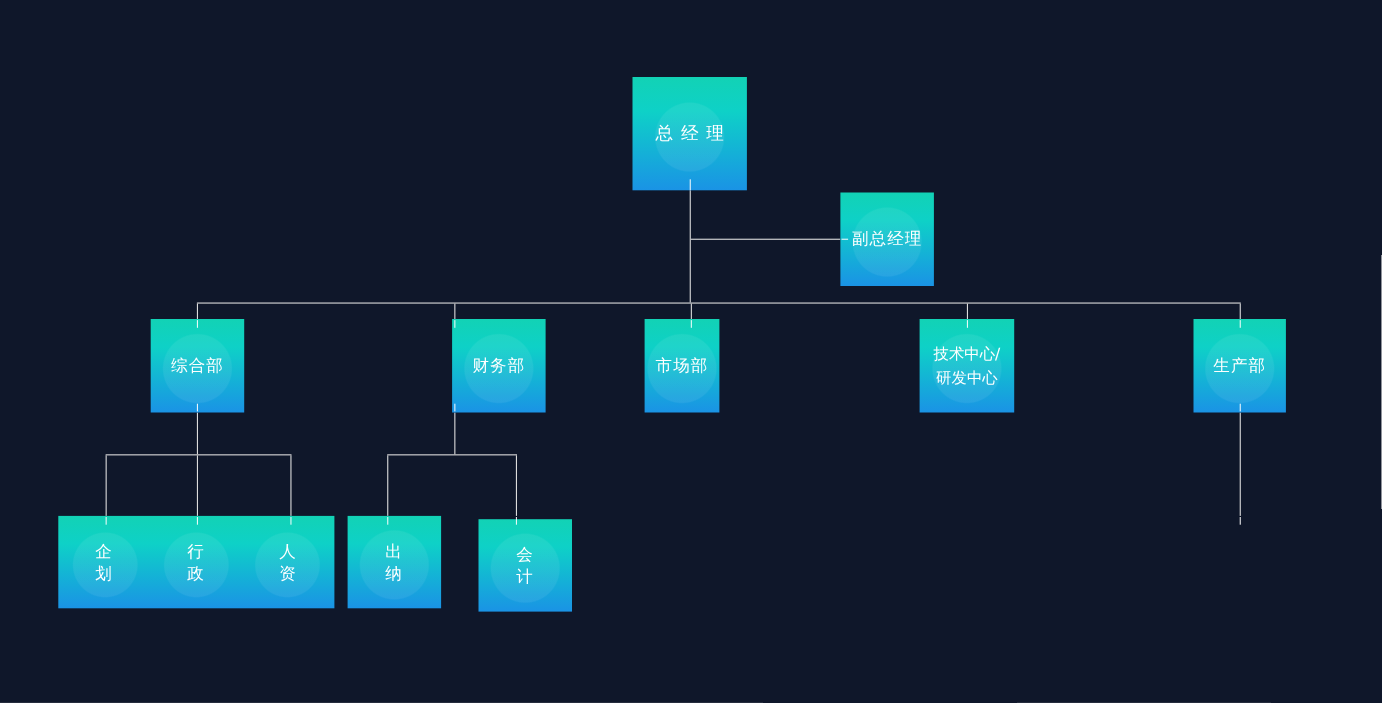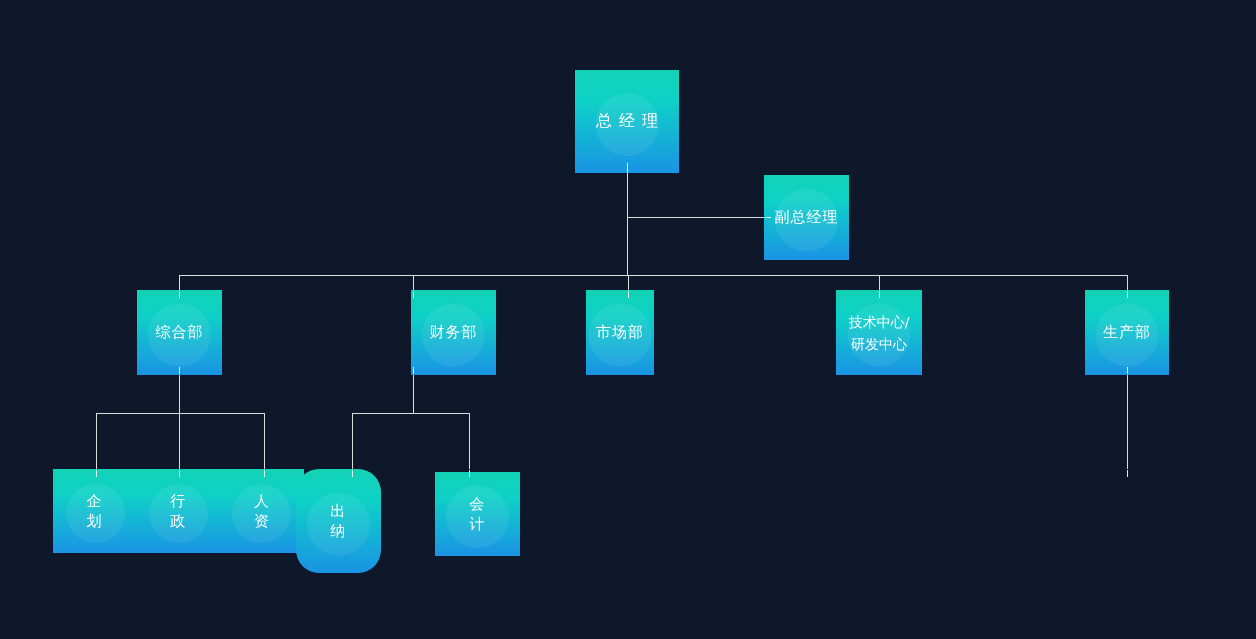--- a/index.html
+++ b/index.html
@@ -85,21 +85,21 @@
   <div class="node" style="left:1085px;top:290px;width:84px;height:85px;">
     <span>生产部</span>
   </div>
 
   <div class="node node-wide" style="left:53px;top:469px;width:251px;height:84px;">
     <span class="vtext">企划</span>
     <span class="vtext">行政</span>
     <span class="vtext">人资</span>
   </div>
 
-  <div class="node" style="left:296px;top:469px;width:85px;height:104px;border-radius:23px;">
+  <div class="node" style="left:316px;top:469px;width:85px;height:84px;">
     <span class="vtext">出纳</span>
   </div>
 
   <div class="node" style="left:435px;top:472px;width:85px;height:84px;">
     <span class="vtext">会计</span>
   </div>
 
 
   <div class="tick" style="left:627px;top:163px;width:1px;height:10px;"></div>
   <div class="tick" style="left:765px;top:217px;width:6px;height:1px;"></div>

